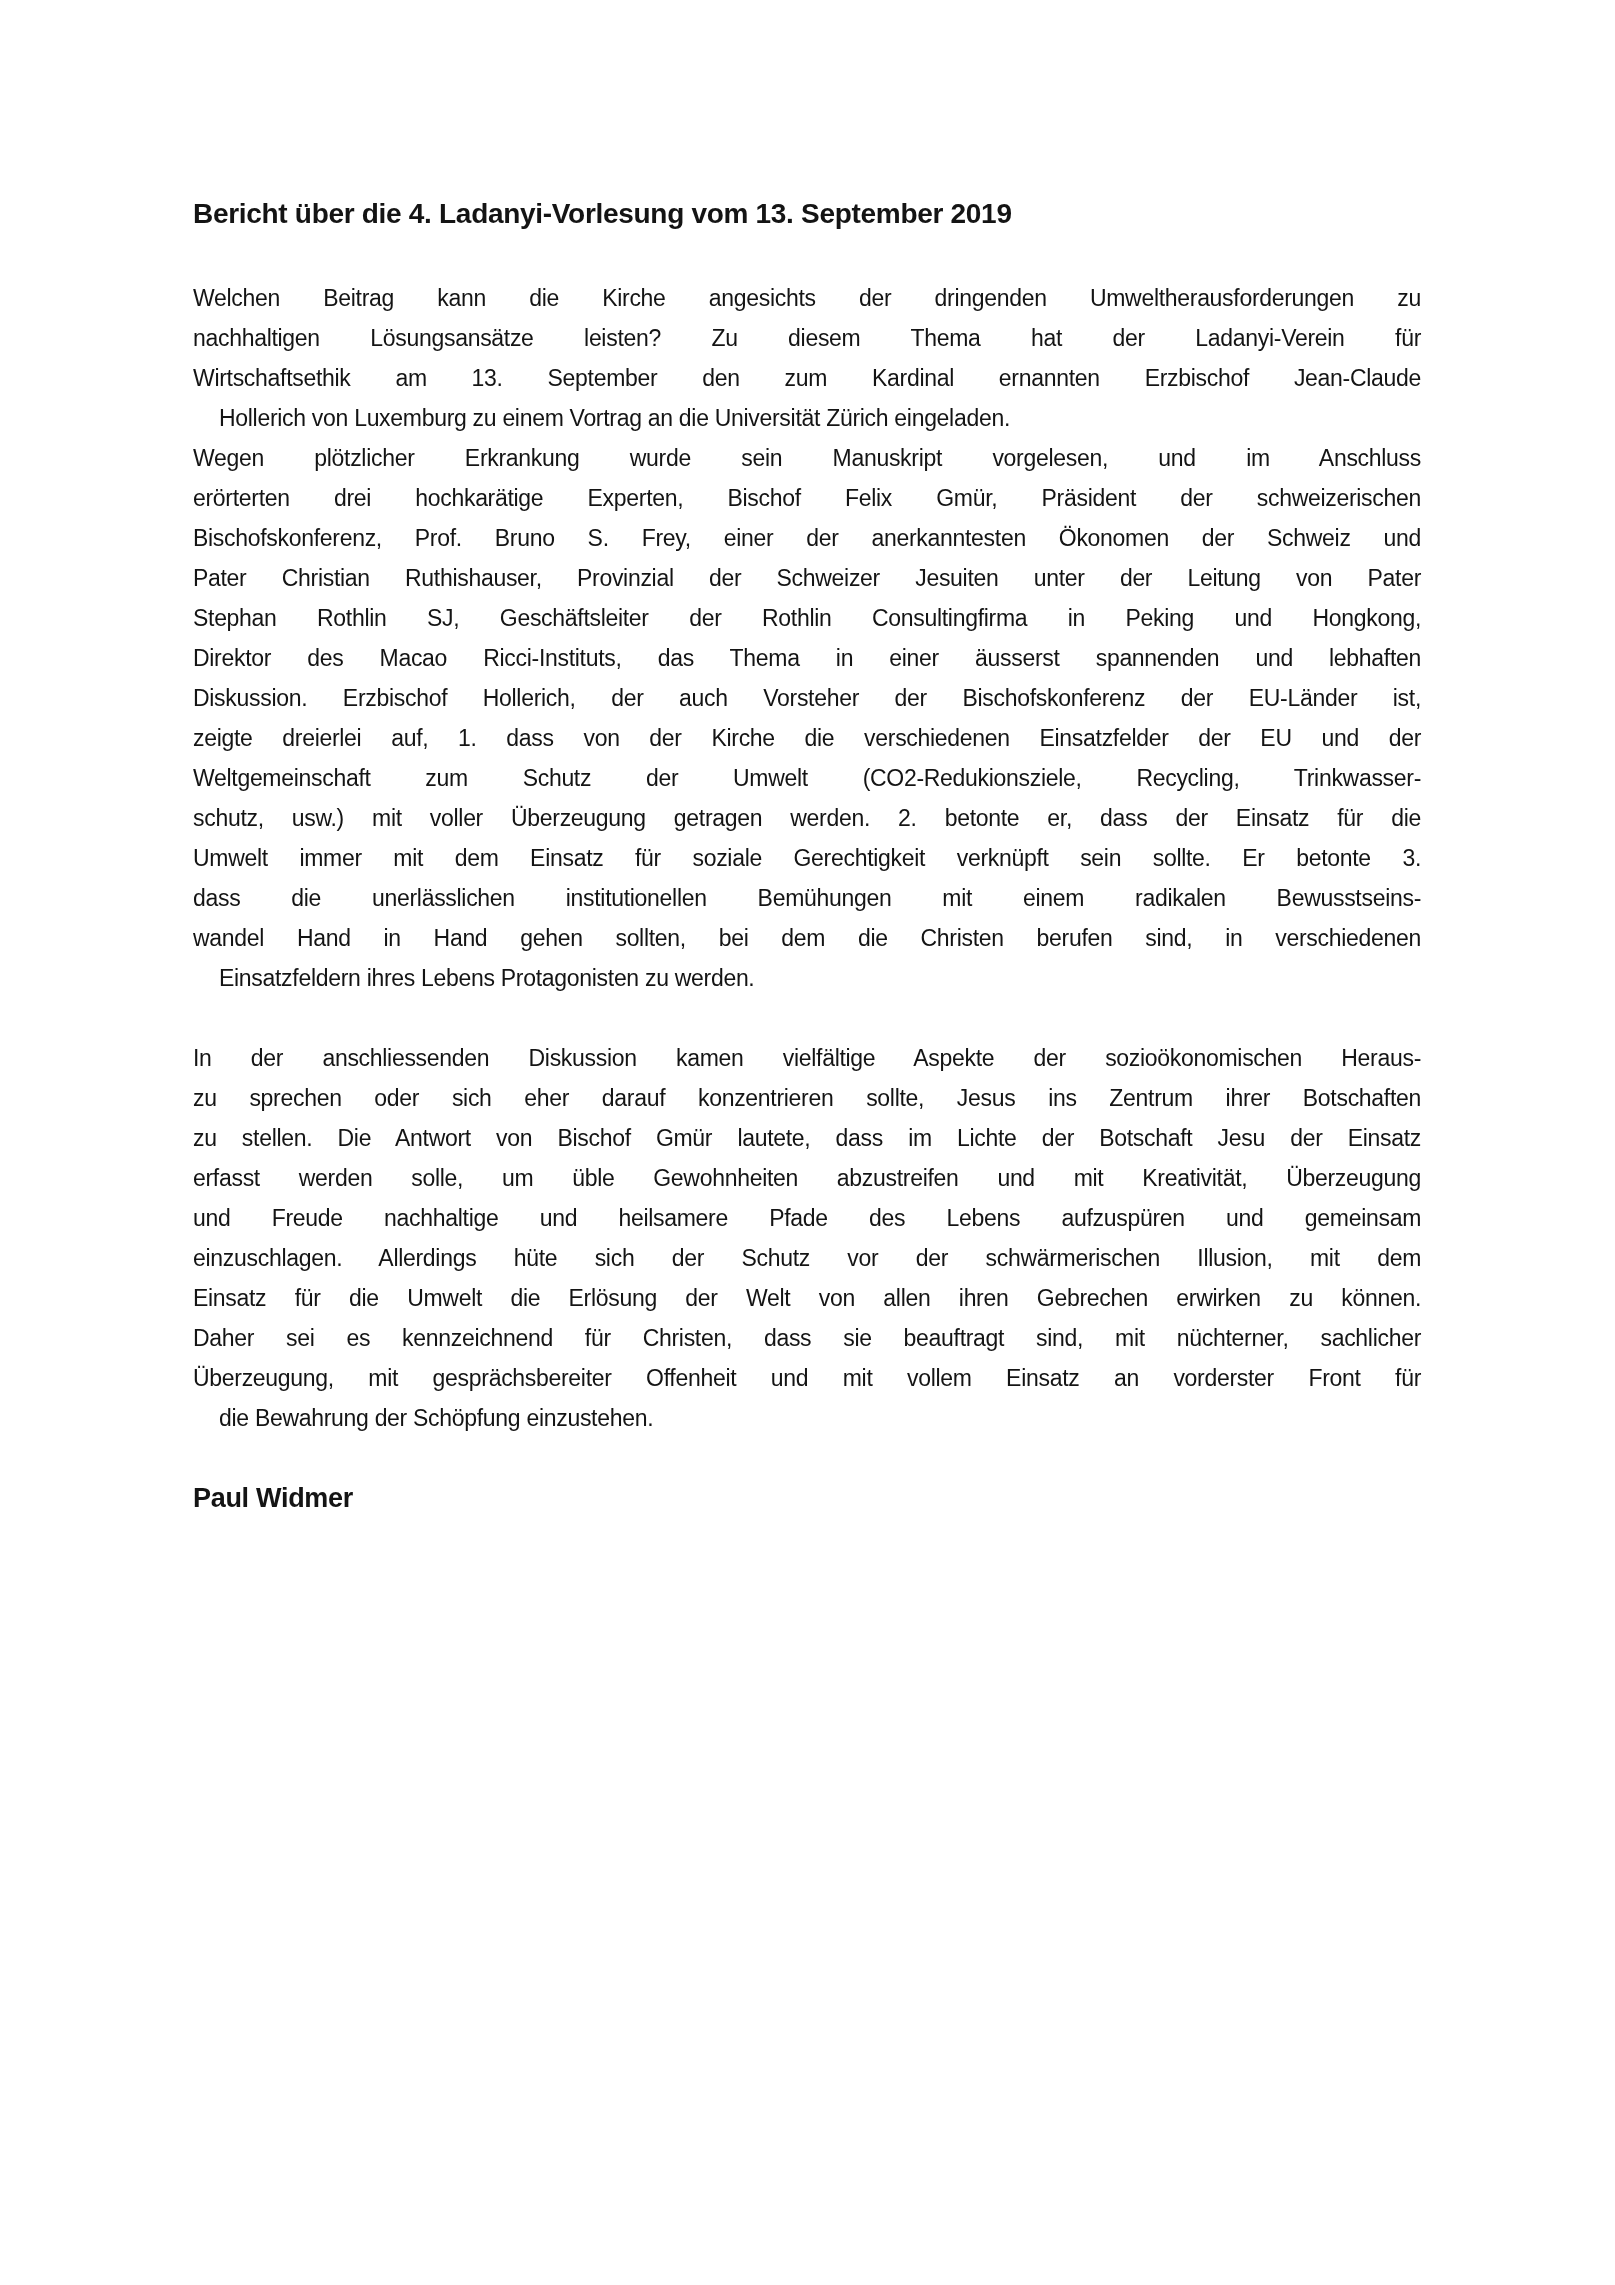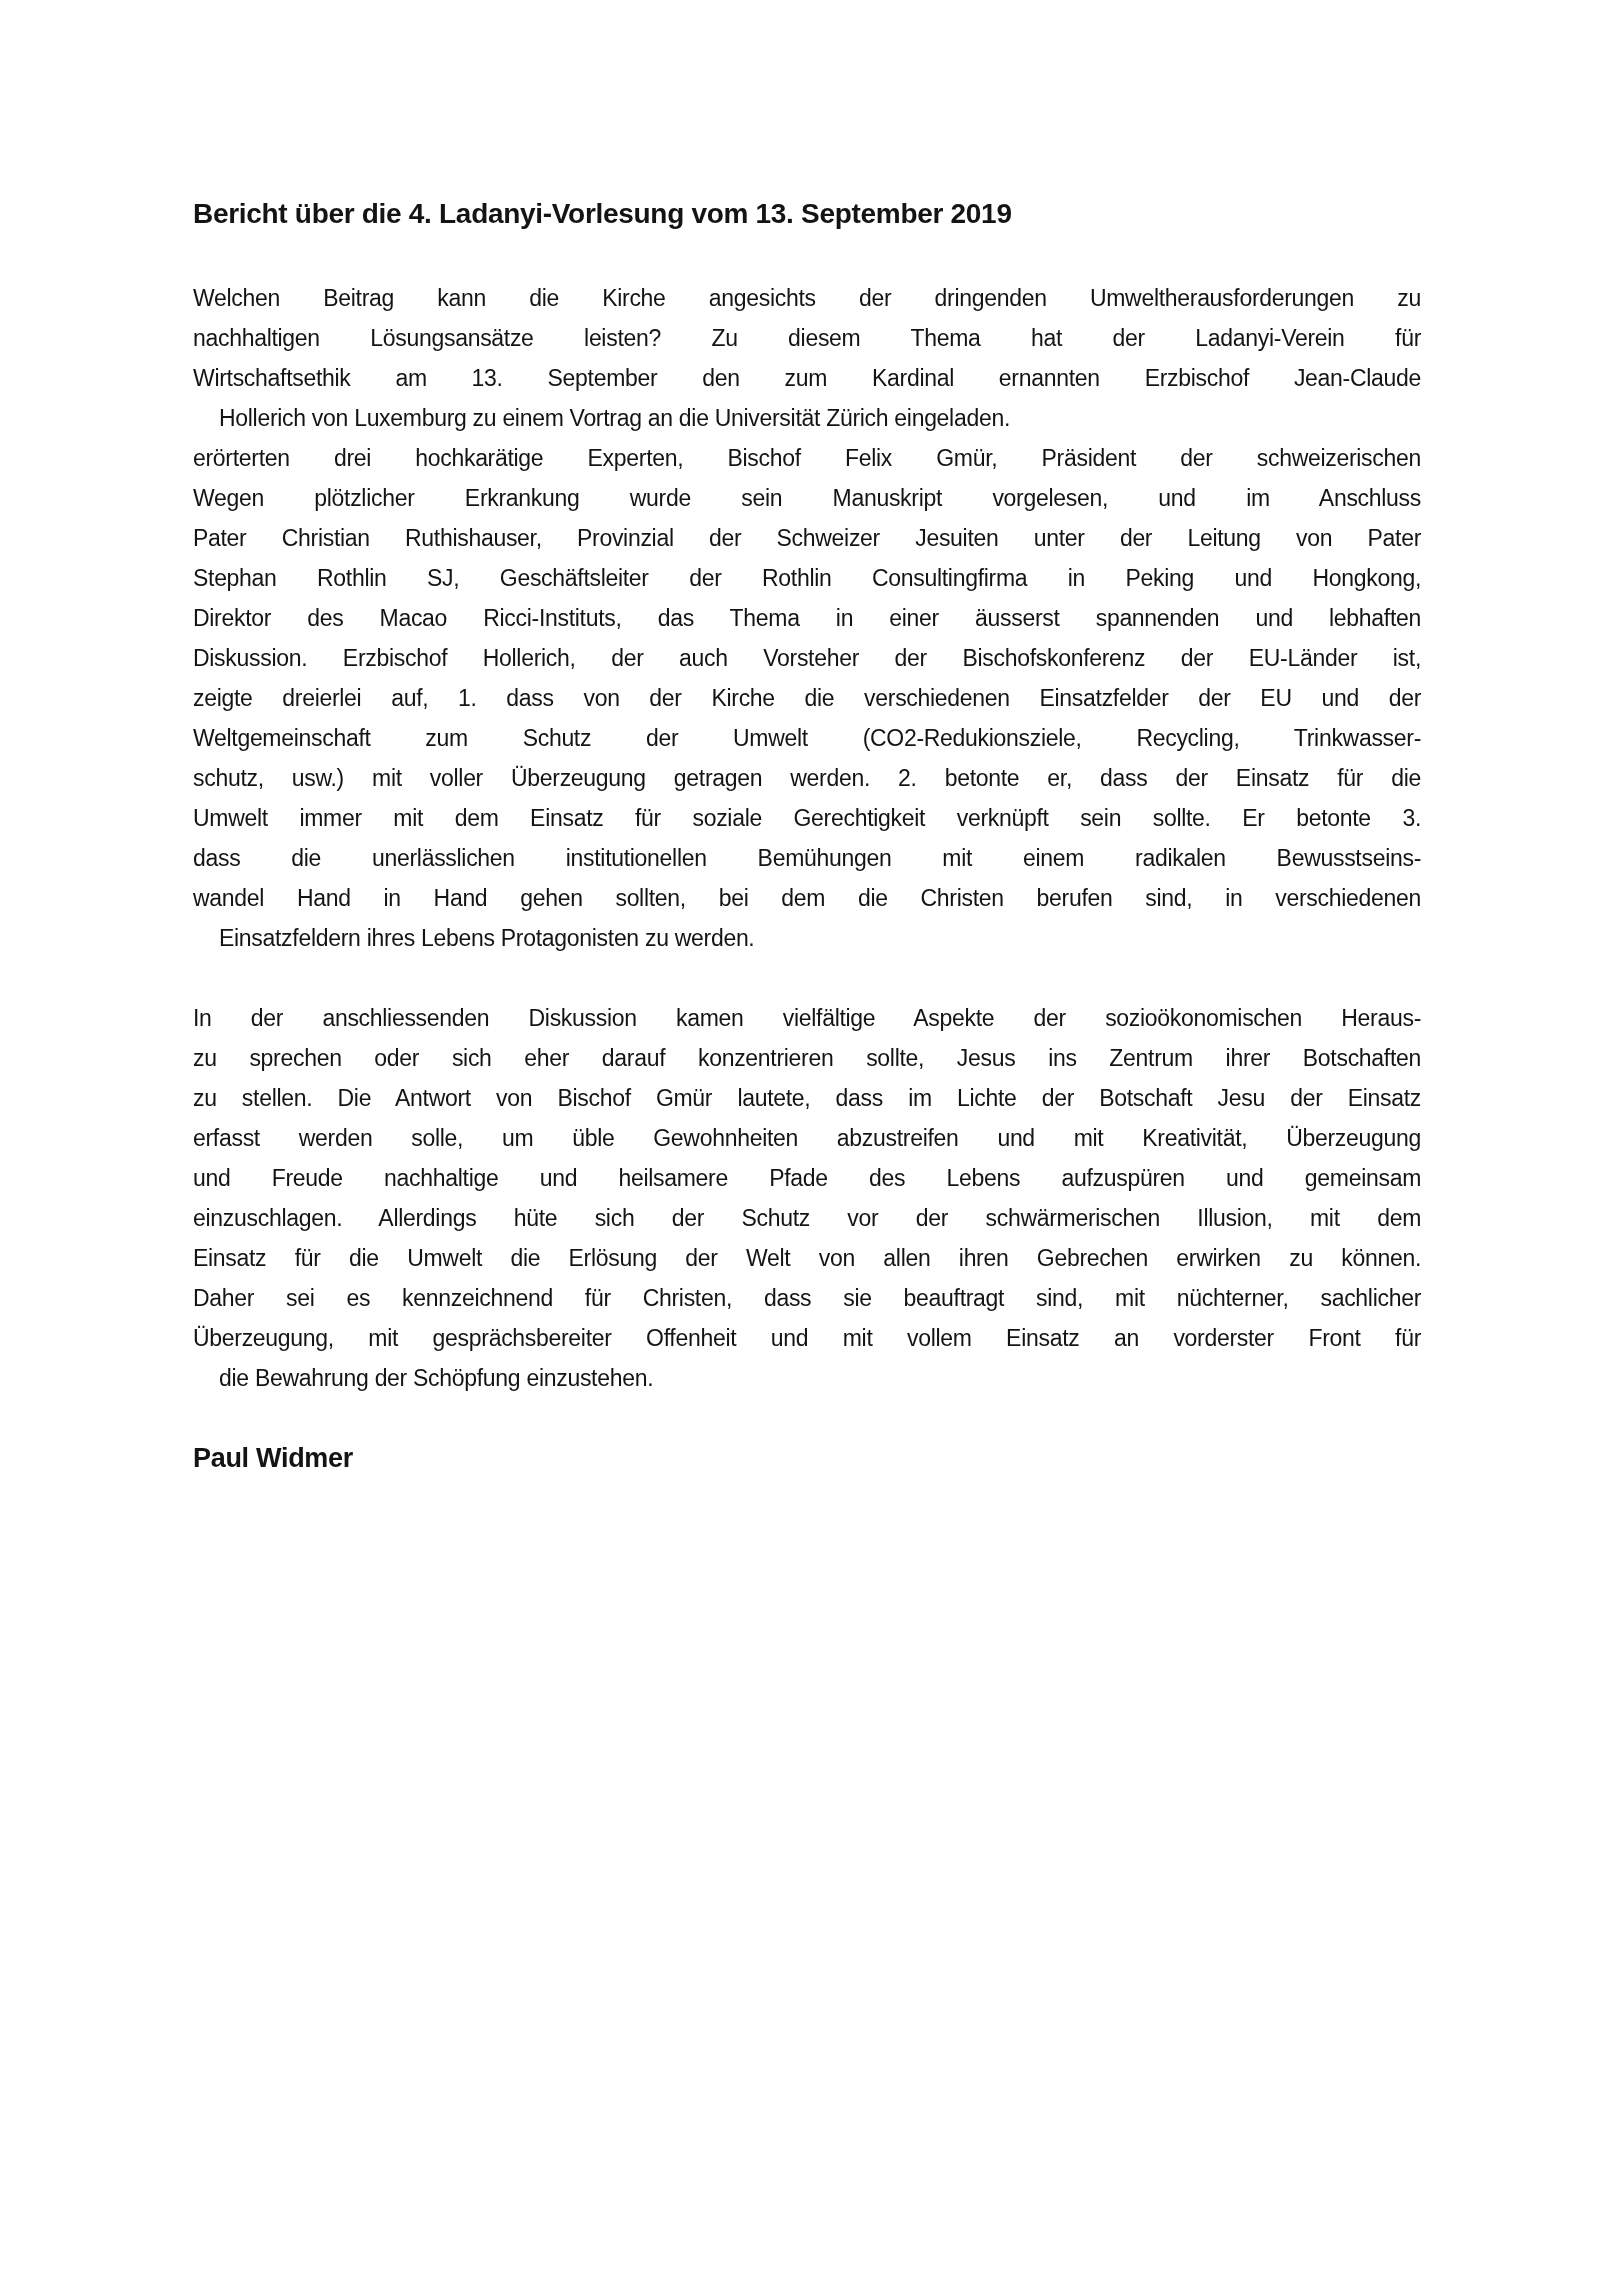--- a/index.html
+++ b/index.html
@@ -58,22 +58,23 @@
   <h1 class="doc-title">Bericht über die 4. Ladanyi-Vorlesung vom 13. September 2019</h1>
 
   <div class="para">
       <div class="line">Welchen Beitrag kann die Kirche angesichts der dringenden Umweltherausforderungen zu</div>
       <div class="line">nachhaltigen Lösungsansätze leisten? Zu diesem Thema hat der Ladanyi-Verein für</div>
       <div class="line">Wirtschaftsethik am 13. September den zum Kardinal ernannten Erzbischof Jean-Claude</div>
       <div class="line last">Hollerich von Luxemburg zu einem Vortrag an die Universität Zürich eingeladen.</div>
     </div>
 
   <div class="para gap-after">
+      <div class="line">Wegen plötzlicher Erkrankung wurde sein Manuskript vorgelesen, und im Anschluss</div>
       <div class="line">erörterten drei hochkarätige Experten, Bischof Felix Gmür, Präsident der schweizerischen</div>
-      <div class="line">Wegen plötzlicher Erkrankung wurde sein Manuskript vorgelesen, und im Anschluss</div>
+      <div class="line">Bischofskonferenz, Prof. Bruno S. Frey, einer der anerkanntesten Ökonomen der Schweiz und</div>
       <div class="line">Pater Christian Ruthishauser, Provinzial der Schweizer Jesuiten unter der Leitung von Pater</div>
       <div class="line">Stephan Rothlin SJ, Geschäftsleiter der Rothlin Consultingfirma in Peking und Hongkong,</div>
       <div class="line">Direktor des Macao Ricci-Instituts, das Thema in einer äusserst spannenden und lebhaften</div>
       <div class="line">Diskussion. Erzbischof Hollerich, der auch Vorsteher der Bischofskonferenz der EU-Länder ist,</div>
       <div class="line">zeigte dreierlei auf,  1. dass von der Kirche die verschiedenen Einsatzfelder der EU und der</div>
       <div class="line">Weltgemeinschaft zum Schutz der Umwelt (CO2-Redukionsziele, Recycling, Trinkwasser-</div>
       <div class="line">schutz, usw.) mit voller Überzeugung getragen werden. 2. betonte er, dass der Einsatz für die</div>
       <div class="line">Umwelt immer mit dem Einsatz für soziale Gerechtigkeit verknüpft sein sollte. Er betonte 3.</div>
       <div class="line">dass die unerlässlichen institutionellen Bemühungen mit einem radikalen Bewusstseins-</div>
       <div class="line">wandel Hand in Hand gehen sollten, bei dem die Christen berufen sind, in verschiedenen</div>

